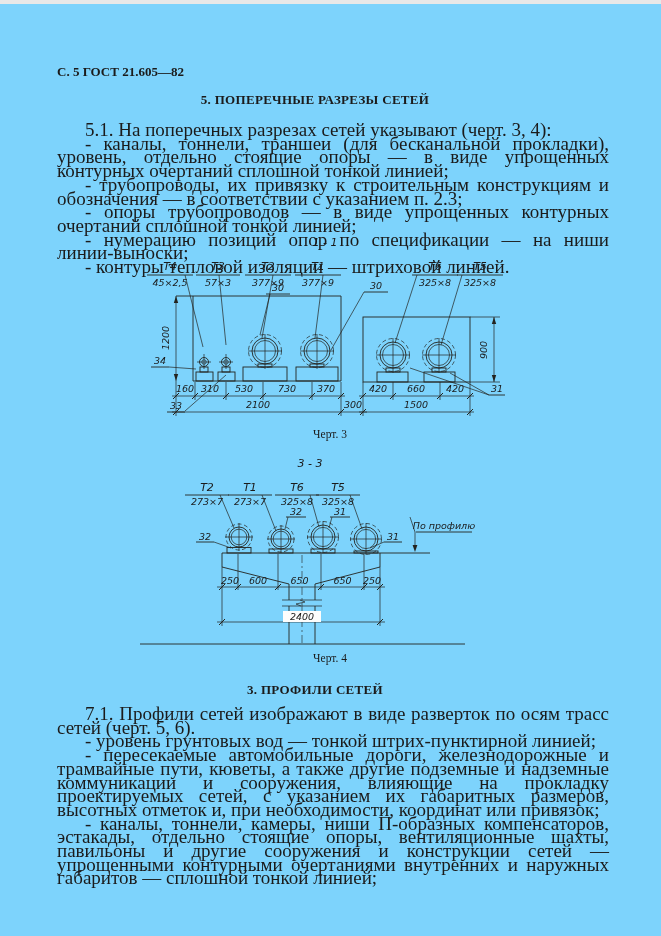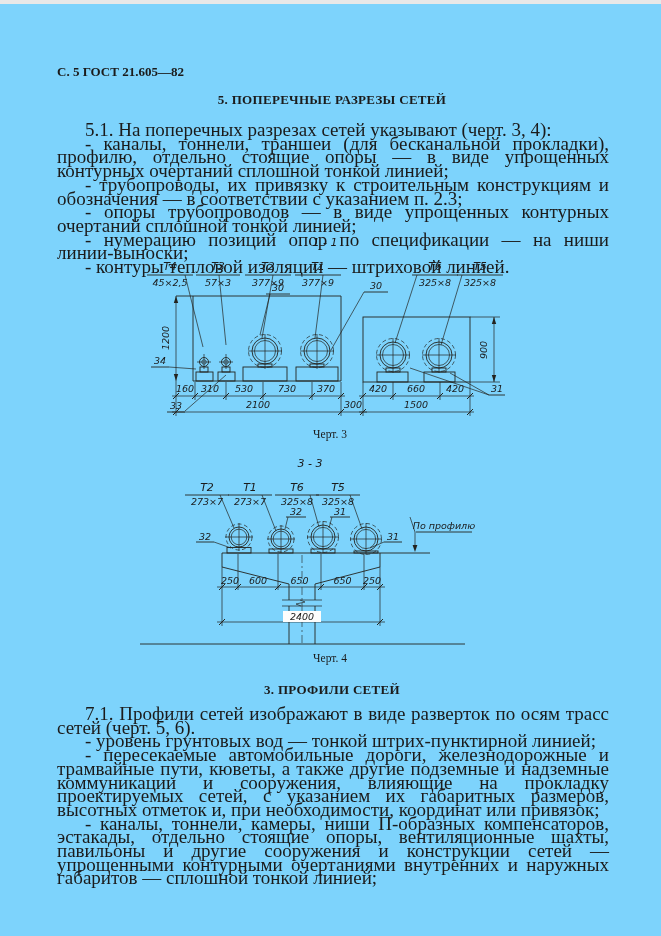--- a/index.html
+++ b/index.html
@@ -3,21 +3,21 @@
 <meta charset="utf-8">
 <style>
   html,body{margin:0;padding:0;background:#e8e8e8;}
   .page{
     position:relative;width:661px;height:936px;background:#7dd3fc;
     margin:4px auto;overflow:hidden;color:#1b1b1b;
     font-family:"Liberation Serif", serif;
   }
   .hdr{position:absolute;left:57px;top:60px;font-size:13px;font-weight:bold;}
   .sect-title{position:absolute;left:0;width:630px;text-align:center;
-    font-size:13px;font-weight:bold;letter-spacing:.3px;padding-left:17px;}
+    font-size:13px;font-weight:bold;letter-spacing:.3px;}
   .t5{top:88px;} .t6{top:678px;}
   .tblock{position:absolute;left:57px;width:552px;font-size:19px;
     line-height:13.7px;text-align:justify;}
   .b1{top:119px;} .b2{top:703px;}
   .tblock p{margin:0;text-indent:28px;}
   svg{position:absolute;overflow:visible;}
   .f3{left:20px;top:230px;} .f4{left:120px;top:450px;}
   .ln{stroke:#24241f;stroke-width:.9;fill:none;}
   .thin{stroke:#24241f;stroke-width:.7;fill:none;}
   .dash{stroke:#24241f;stroke-width:.7;fill:none;stroke-dasharray:4 2.6;}
@@ -35,21 +35,21 @@
 <body>
 
 <div class="page">
 
   <div class="hdr">С. 5 ГОСТ 21.605—82</div>
 
   <div class="sect-title t5">5. ПОПЕРЕЧНЫЕ РАЗРЕЗЫ СЕТЕЙ</div>
 
   <div class="tblock b1">
     <p>5.1. На поперечных разрезах сетей указывают (черт. 3, 4):</p>
-    <p>- каналы, тоннели, траншеи (для бесканальной прокладки), профилю, отдельно стоящие опоры — в виде упрощенных контурных очертаний сплошной тонкой линией;</p>
+    <p>- каналы, тоннели, траншеи (для бесканальной прокладки), уровень, отдельно стоящие опоры — в виде упрощенных контурных очертаний сплошной тонкой линией;</p>
     <p>- трубопроводы, их привязку к строительным конструкциям и обозначения — в соответствии с указанием п. 2.3;</p>
     <p>- опоры трубопроводов — в виде упрощенных контурных очертаний сплошной тонкой линией;</p>
     <p>- нумерацию позиций опор по спецификации — на ниши линии-выноски;</p>
     <p>- контуры тепловой изоляции — штриховой линией.</p>
   </div>
 
   <svg class="f3" width="620" height="212" viewBox="0 0 620 212">
     <text class="dmark" x="305" y="12">1 - 1</text>
 
     <g>

